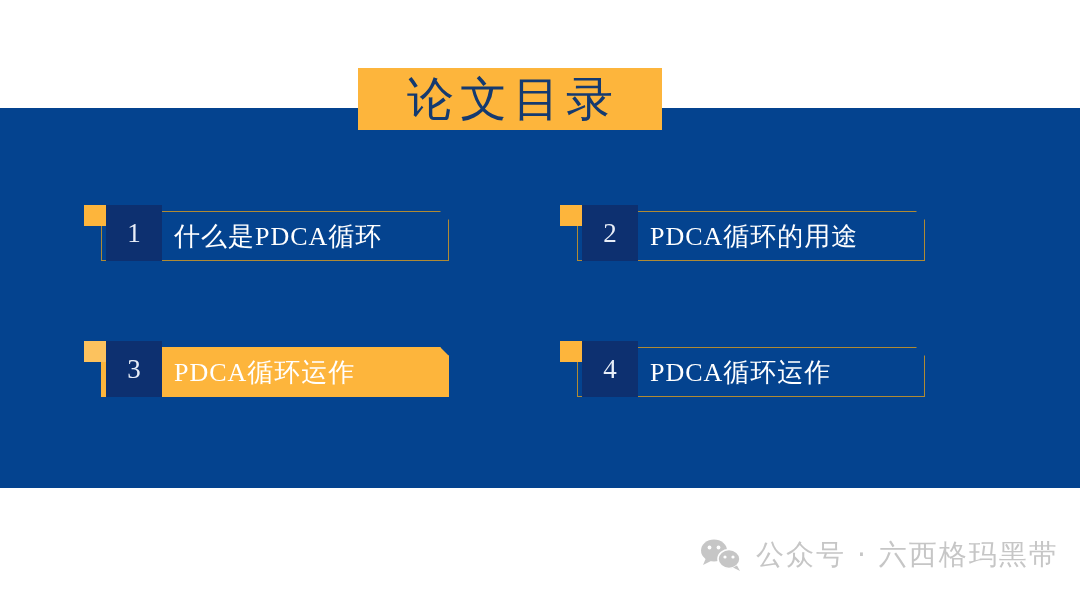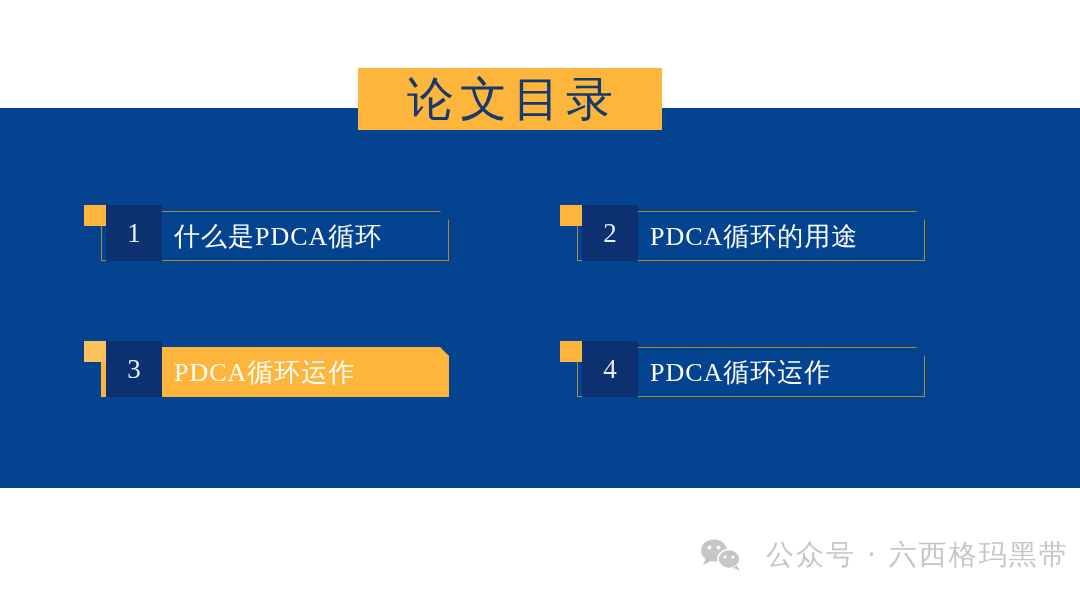--- a/index.html
+++ b/index.html
@@ -124,21 +124,21 @@
     z-index: 7;
   }
 
   
   #footer {
     position: absolute;
     left: 700px;
     top: 536px;
     display: flex;
     align-items: center;
-    gap: 24px;
+    gap: 14px;
     z-index: 4;
   }
   #wechat-icon { display: block; }
   #footer-text {
     color: #c6c6c6;
     font-size: 28px;
     letter-spacing: 2px;
     white-space: nowrap;
     font-family: "DejaVu Sans", "Liberation Sans", sans-serif;
   }

